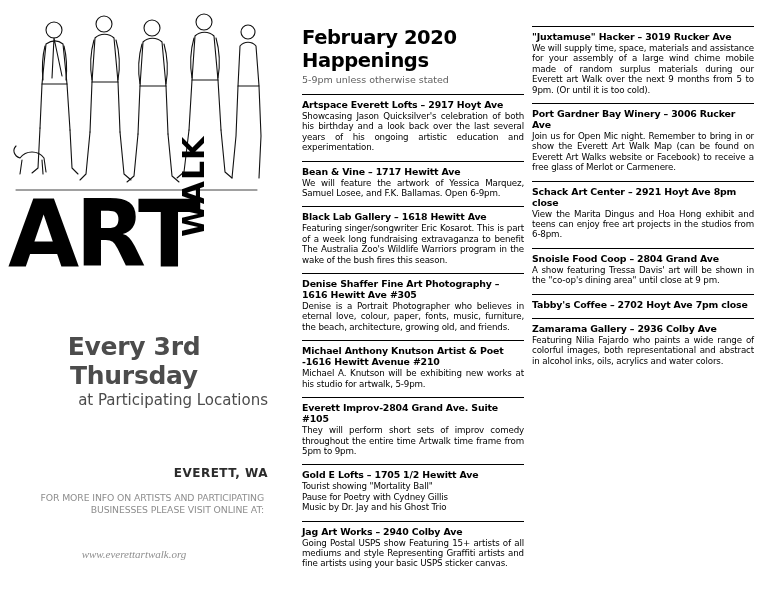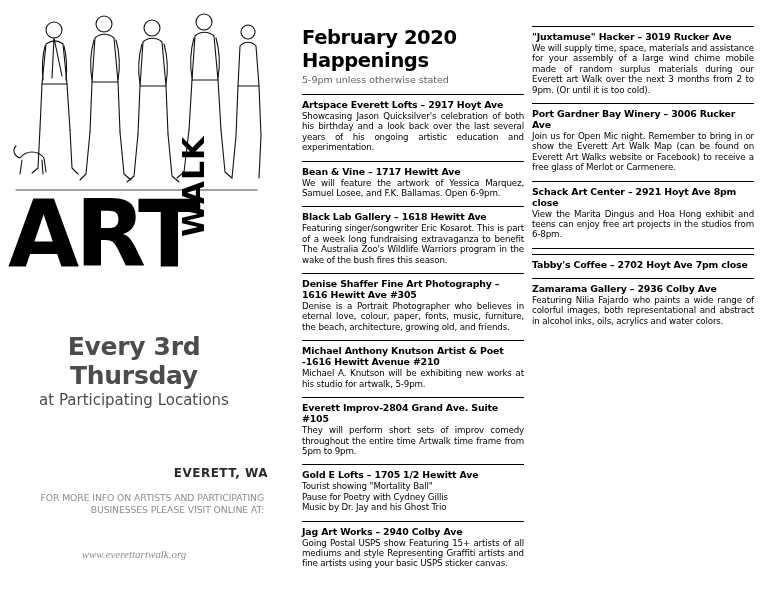--- a/index.html
+++ b/index.html
@@ -79,20 +79,21 @@
     font-weight: bold;
     font-size: 25px;
     color: #4c4c4c;
     letter-spacing: -0.3px;
   }
   .tagline-sub {
     font-family: "DejaVu Sans", sans-serif;
     font-size: 15px;
     color: #4c4c4c;
     margin-top: 1px;
+    text-align: right;
   }
   .city {
     position: absolute;
     left: 0;
     top: 466px;
     width: 268px;
     text-align: right;
     font-family: "DejaVu Sans", sans-serif;
     font-weight: bold;
     font-size: 12px;
@@ -284,33 +285,37 @@
           <p class="entry-body">Going Postal USPS show Featuring 15+ artists of all mediums and style Representing Graffiti artists and fine artists using your basic USPS sticker canvas.</p>
         </div>
       </div>
   </div>
 
   <div class="col col-right">
     <div id="right-entries">
         <hr class="rule-top">
         <div class="entry">
           <p class="entry-title">"Juxtamuse" Hacker – 3019 Rucker Ave</p>
-          <p class="entry-body">We will supply time, space, materials and assistance for your assembly of a large wind chime mobile made of random surplus materials during our Everett art Walk over the next 3 months from 2 to 9pm. (Or until it is too cold).</p>
+          <p class="entry-body">We will supply time, space, materials and assistance for your assembly of a large wind chime mobile made of random surplus materials during our Everett art Walk over the next 9 months from 5 to 9pm. (Or until it is too cold).</p>
         </div>
         <hr class="rule">
         <div class="entry">
           <p class="entry-title">Port Gardner Bay Winery – 3006 Rucker Ave</p>
           <p class="entry-body">Join us for Open Mic night. Remember to bring in or show the Everett Art Walk Map (can be found on Everett Art Walks website or Facebook) to receive a free glass of Merlot or Carmenere.</p>
         </div>
         <hr class="rule">
         <div class="entry">
           <p class="entry-title">Schack Art Center – 2921 Hoyt Ave 8pm close</p>
           <p class="entry-body">View the Marita Dingus and Hoa Hong exhibit and teens can enjoy free art projects in the studios from 6-8pm.</p>
         </div>
         <hr class="rule">
+        <div class="entry">
+          <p class="entry-title">Snoisle Food Coop – 2804 Grand Ave</p>
+          <p class="entry-body">A show featuring Tressa Davis' art will be shown in the "co-op's dining area" until close at 9 pm.</p>
+        </div>
         <hr class="rule">
         <div class="entry">
           <p class="entry-title">Tabby's Coffee – 2702 Hoyt Ave 7pm close</p>
         </div>
         <hr class="rule">
         <div class="entry">
           <p class="entry-title">Zamarama Gallery – 2936 Colby Ave</p>
           <p class="entry-body">Featuring Nilia Fajardo who paints a wide range of colorful images, both representational and abstract in alcohol inks, oils, acrylics and water colors.</p>
         </div>
       </div>

